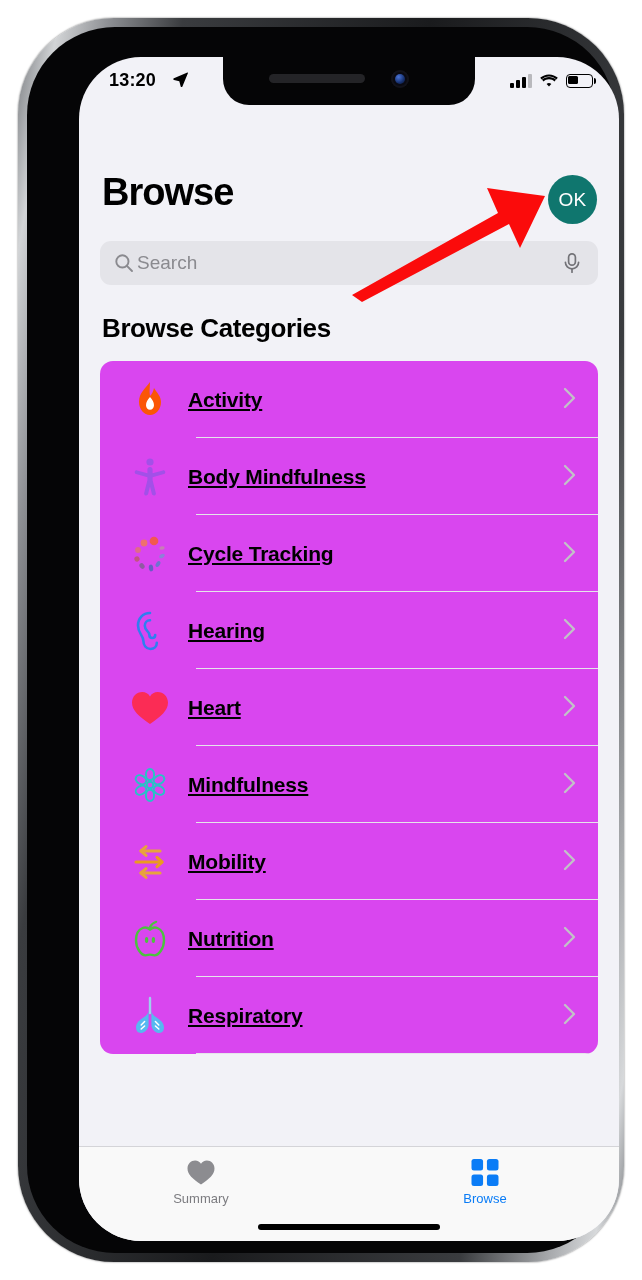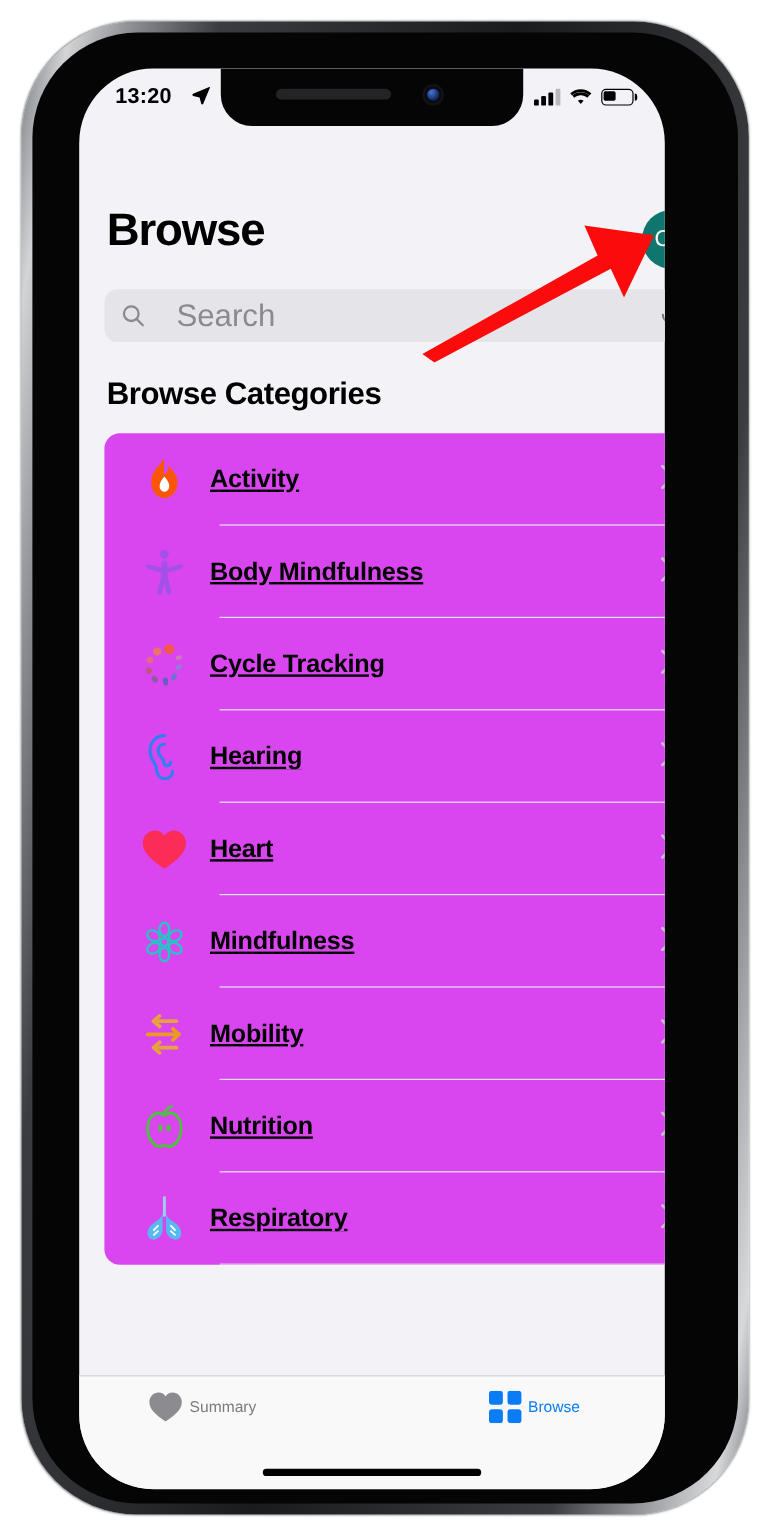--- a/index.html
+++ b/index.html
@@ -3,22 +3,22 @@
 <meta charset="utf-8">
 <style>
   html,body{margin:0;padding:0;background:#ffffff;}
   body{width:642px;height:1280px;overflow:hidden;font-family:"Liberation Sans",sans-serif;}
 
   
   #phone-frame{position:absolute;left:18px;top:18px;width:606px;height:1244px;border-radius:96px;
     background:linear-gradient(100deg,#6f7276 0%,#d2d4d6 5%,#8e9094 11%,#3a3c3f 20%,#1a1b1d 50%,#3a3c3f 80%,#a9abae 91%,#d7d9db 96%,#6f7276 100%);
     box-shadow:0 0 2px rgba(0,0,0,.6);}
   #phone-bezel{position:absolute;left:9px;top:9px;width:588px;height:1226px;border-radius:88px;background:#050506;}
-  #phone-screen{position:absolute;left:48px;top:39px;width:452px;height:1184px;border-radius:62px;
-    background:#f2f2f7;overflow:hidden;padding-left:36px;}
+  #phone-screen{position:absolute;left:61px;top:39px;width:540px;height:1184px;border-radius:62px;
+    background:#f2f2f7;overflow:hidden;}
 
   
   .side-btn{position:absolute;background:linear-gradient(180deg,#8a8c8f,#4a4c4f 40%,#2b2d2f);border-radius:3px;}
   #btn-mute{left:13px;top:236px;width:7px;height:34px;}
   #btn-voldown{left:12px;top:384px;width:8px;height:74px;}
   #btn-volup{left:12px;top:296px;width:8px;height:74px;}
   #btn-power{right:12px;top:330px;width:8px;height:118px;
     background:linear-gradient(180deg,#8a8c8f,#4a4c4f 40%,#2b2d2f);}
 
   
@@ -40,36 +40,36 @@
 
   
   #content{position:absolute;left:0;top:48px;width:540px;height:1136px;}
   #page-title{position:absolute;left:23px;top:66px;font-size:38px;font-weight:bold;color:#000;letter-spacing:-1px;}
   #profile-avatar{position:absolute;right:22px;top:70px;width:49px;height:49px;border-radius:50%;
     background:#0f766e;display:flex;align-items:center;justify-content:center;}
   #profile-initials{color:#fff;font-size:19px;font-weight:500;letter-spacing:.3px;}
 
   #search-bar{position:absolute;left:21px;top:136px;width:498px;height:44px;border-radius:11px;
     background:#e4e4e9;display:flex;align-items:center;}
-  #search-placeholder{font-size:26px;color:#8a8a8f;margin-left:26px;}
+  #search-placeholder{font-size:19px;color:#8a8a8f;margin-left:3px;}
   #mic-icon{position:absolute;right:15px;top:11px;}
 
   #section-title{position:absolute;left:23px;top:208px;font-size:26px;font-weight:bold;color:#000;letter-spacing:-.4px;}
 
   #category-card{position:absolute;left:21px;top:256px;width:498px;border-radius:13px;background:#d946ef;overflow:hidden;text-decoration:underline;}
   .cat-row{position:relative;height:77px;display:flex;align-items:center;}
   .cat-icon{width:56px;margin-left:22px;display:flex;align-items:center;justify-content:center;flex:none;}
   .cat-label{font-size:21px;font-weight:bold;color:#000;margin-left:10px;letter-spacing:-.2px;}
   .cat-chevron{position:absolute;right:22px;top:50%;transform:translateY(-50%);}
   .cat-sep{position:absolute;left:96px;right:0;bottom:0;height:1px;background:#e5e5ea;}
 
   
   #tab-bar{position:absolute;left:0;bottom:0;width:540px;height:94px;
     background:rgba(249,249,249,.94);border-top:1px solid #d4d4d8;z-index:20;}
-  .tab-item{position:absolute;top:12px;width:130px;display:flex;flex-direction:row;align-items:center;gap:5px;text-align:center;}
+  .tab-item{position:absolute;top:12px;width:130px;display:flex;flex-direction:column;align-items:center;gap:5px;text-align:center;}
   #tab-summary{left:57px;}
   #tab-browse{left:341px;}
   .tab-label{font-size:13px;}
   #tab-summary .tab-label{color:#7c7c80;}
   #tab-browse .tab-label{color:#0a7cf6;font-weight:500;}
   #home-indicator{position:absolute;left:50%;transform:translateX(-50%);bottom:11px;width:182px;height:6px;
     border-radius:3px;background:#000;z-index:25;}
 
   
   #annotation-arrow{position:absolute;left:0;top:0;width:642px;height:1280px;pointer-events:none;z-index:60;}

